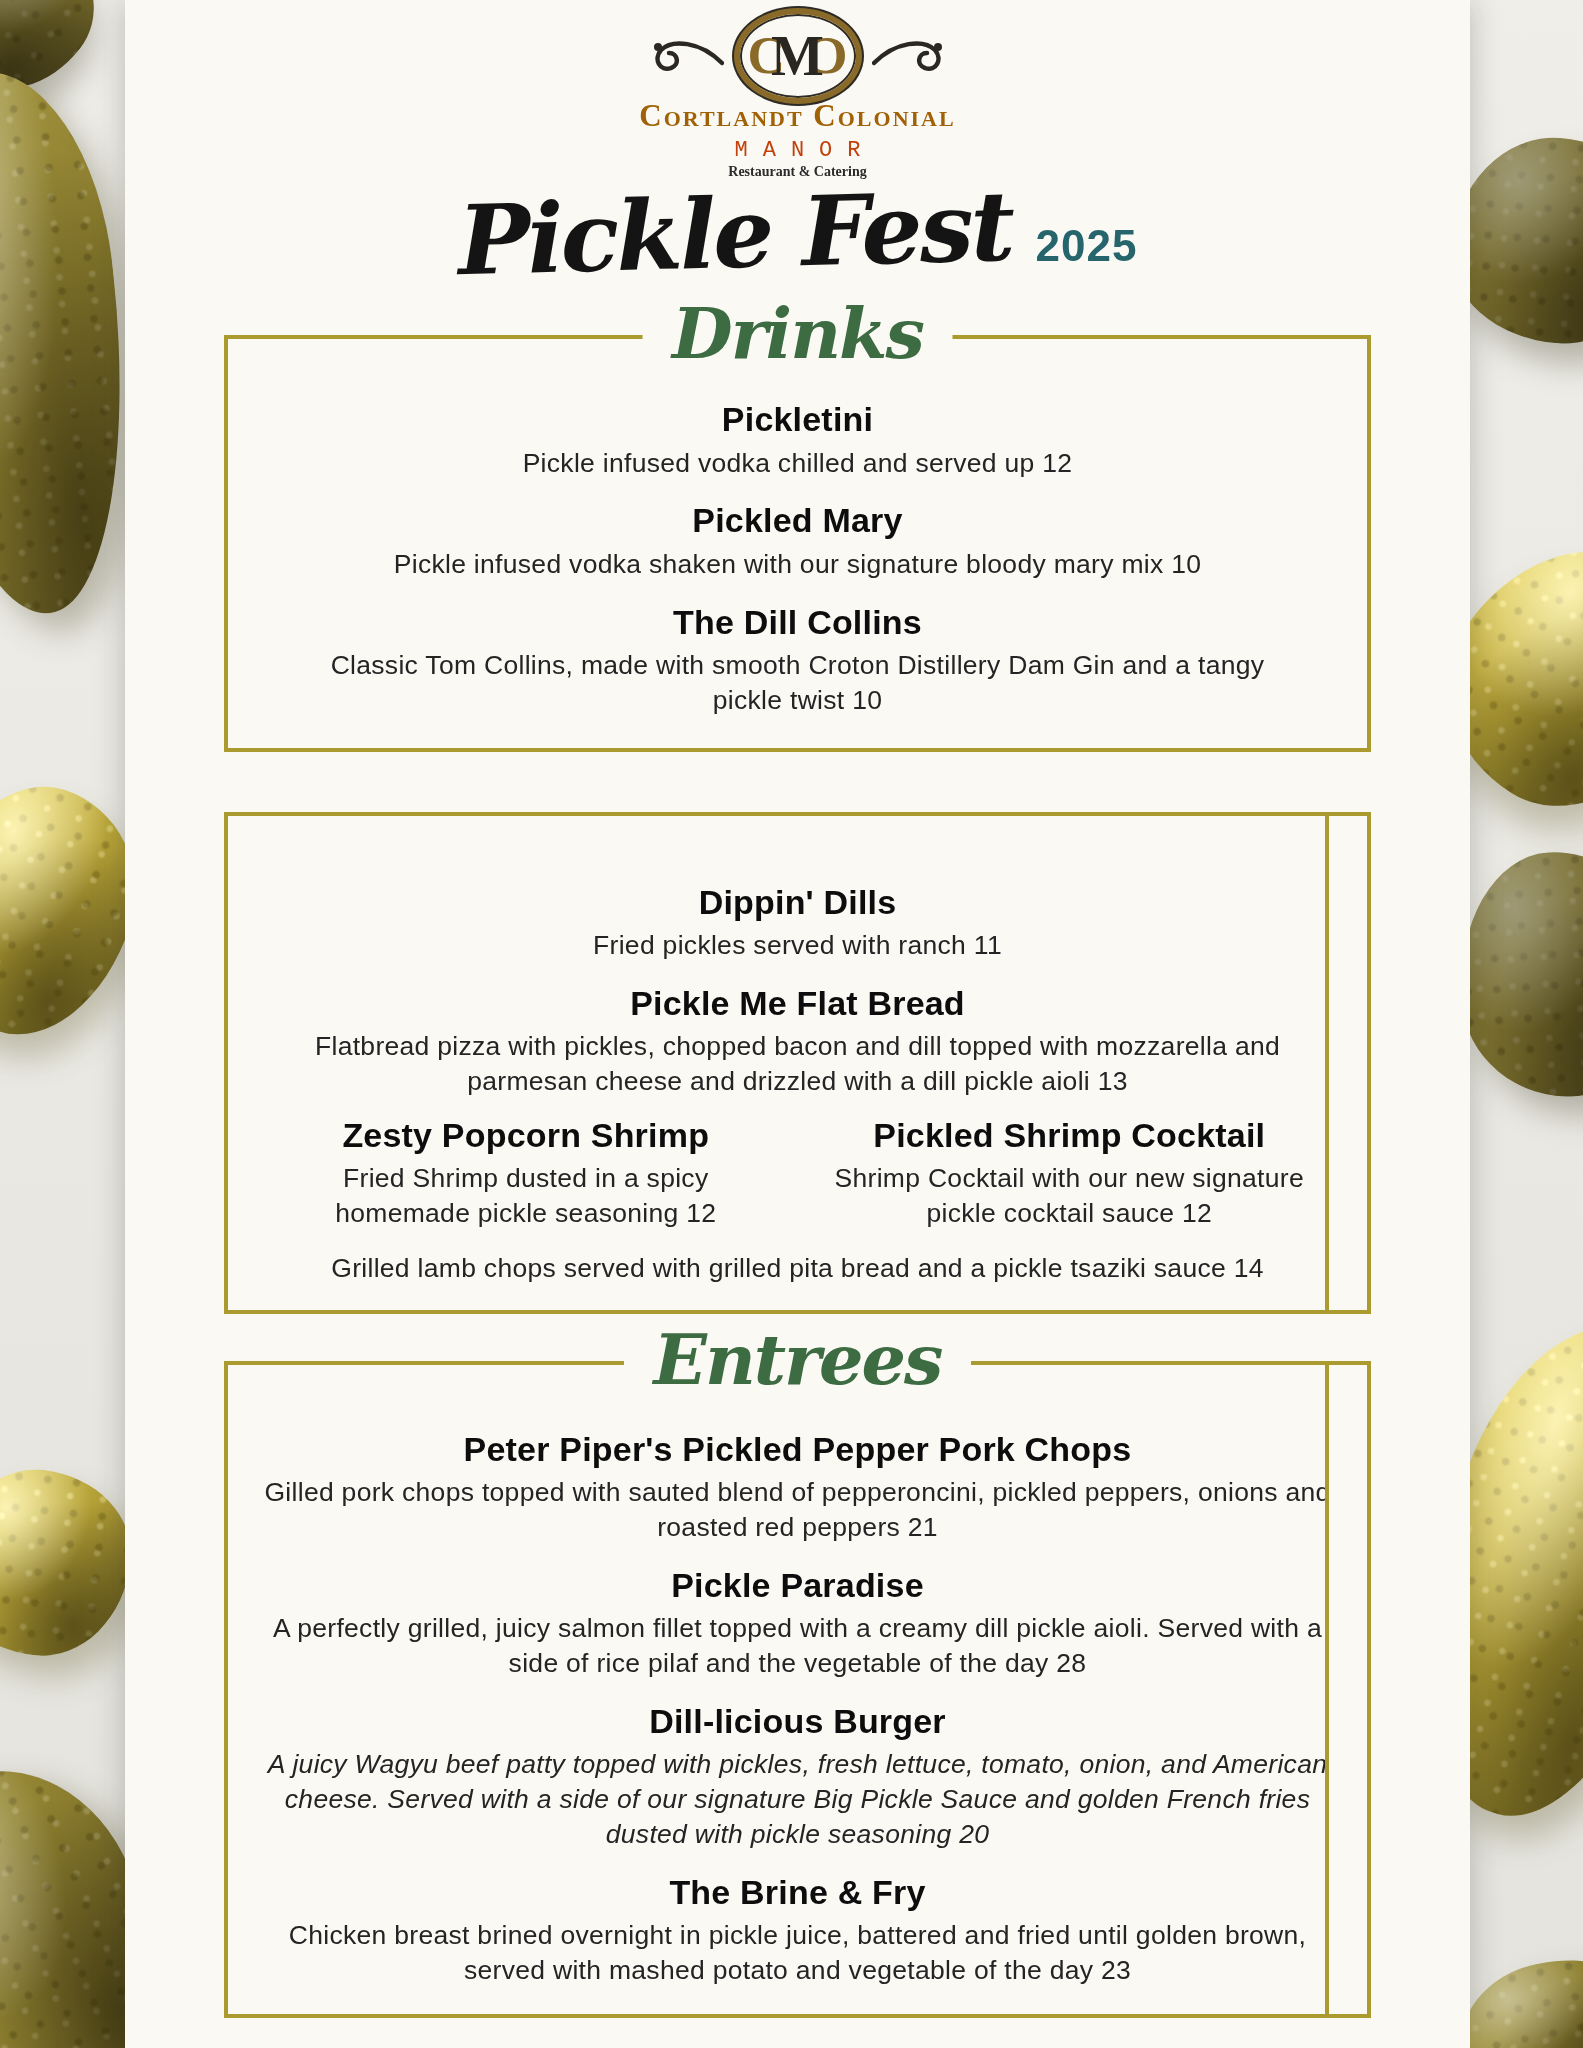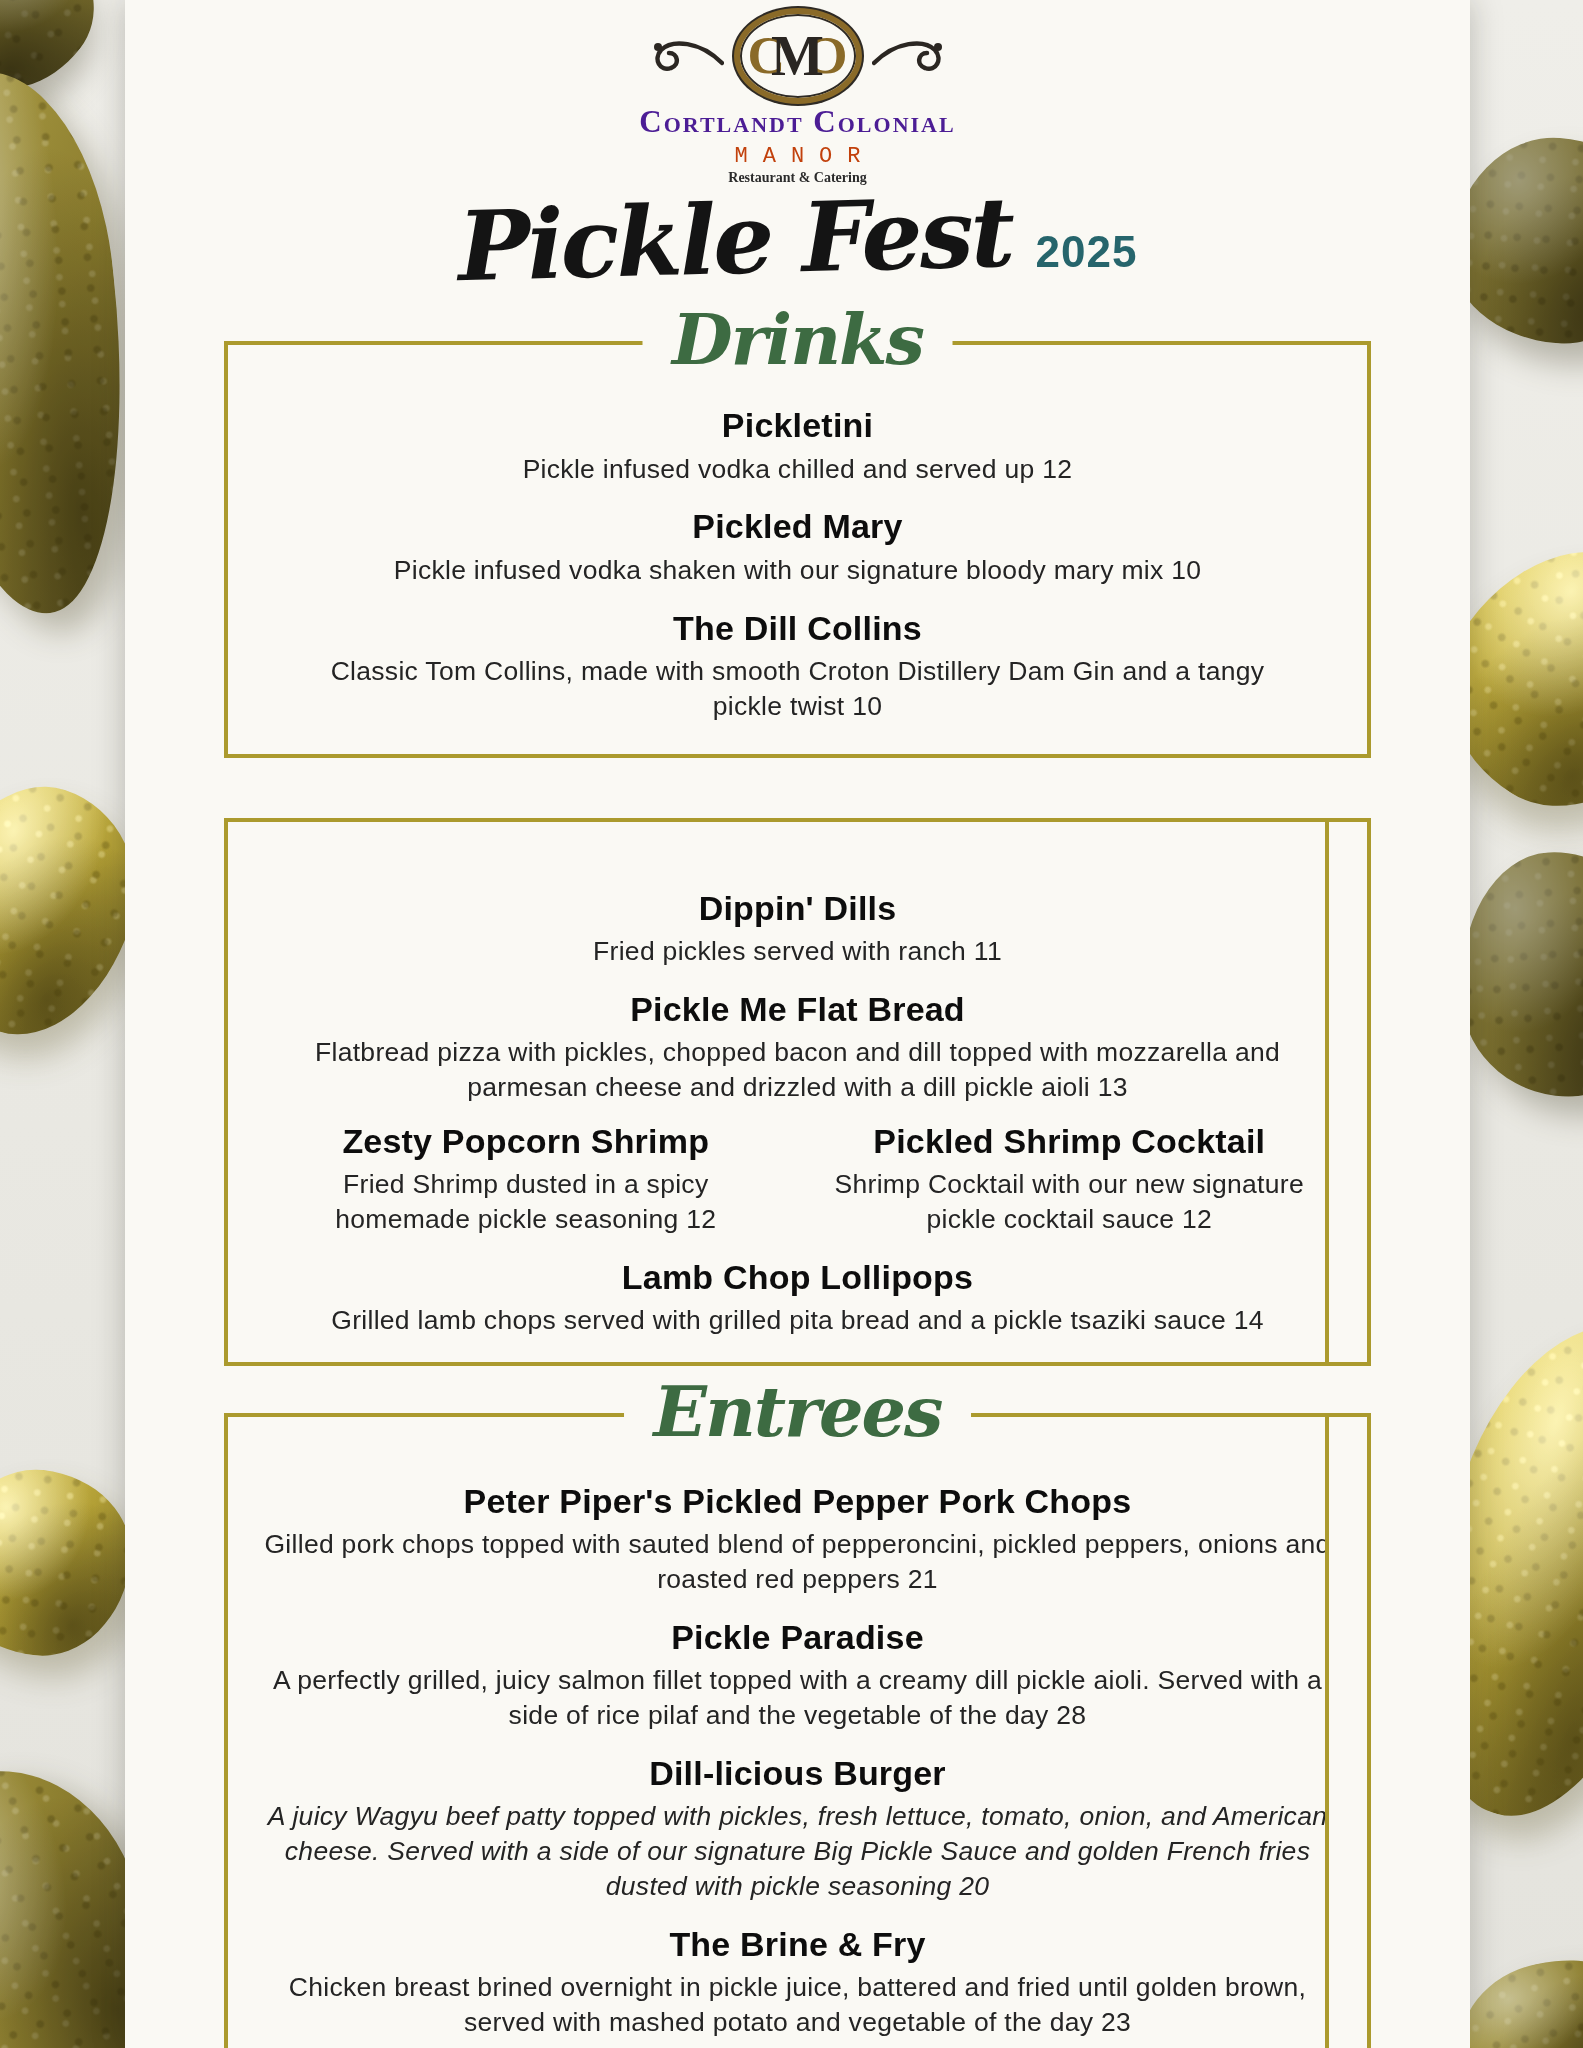--- a/index.html
+++ b/index.html
@@ -43,21 +43,21 @@
     background:#faf9f4;display:flex;align-items:center;justify-content:center;
     font-family:"Liberation Serif",serif;font-weight:bold;
   }
   .mono-c{color:#8a6a28;font-size:52px;line-height:1;}
   .mono-c.flip{transform:scaleX(-1);margin-left:-14px;}
   .mono-c.first{margin-right:-14px;}
   .mono-m{color:#2a2622;font-size:56px;line-height:1;z-index:1;}
   .flourish{width:74px;height:46px;}
   .brand-name{
     font-family:"Liberation Serif",serif;font-variant:small-caps;font-weight:bold;
-    font-size:31px;letter-spacing:2px;color:#4c1d95;line-height:1.0;margin-top:6px;
+    font-size:31px;letter-spacing:2px;color:#a16207;line-height:1.0;
   }
   .brand-manor{
     font-family:Liberation Mono, monospace;font-size:22px;letter-spacing:15px;
     color:#c2410c;line-height:1.0;margin-top:9px;text-indent:15px;
   }
   .brand-tagline{
     font-family:"Liberation Serif",serif;font-weight:bold;font-size:14px;
     color:#2b2b2b;line-height:1.1;margin-top:2px;
   }
 
@@ -188,21 +188,20 @@
             </div>
           </div>
           <div class="pair-col" data-col="1">
             <div class="menu-item" data-sec="1" data-row="2">
               <h3 class="item-name">Pickled Shrimp Cocktail</h3>
               <p class="item-desc">Shrimp Cocktail with our new signature pickle cocktail sauce 12</p>
             </div>
           </div>
         </div>
         <div class="menu-item" data-sec="1" data-row="3">
-          <h3 class="item-name">Lamb Chop Lollipops</h3>
           <p class="item-desc">Grilled lamb chops served with grilled pita bread and a pickle tsaziki sauce 14</p>
         </div>
       </section>
       <section class="menu-box sec-2">
         <div class="section-heading">Entrees</div>
         <div class="inner-line"></div>
         <div class="menu-item" data-sec="2" data-row="0">
           <h3 class="item-name">Peter Piper's Pickled Pepper Pork Chops</h3>
           <p class="item-desc">Gilled pork chops topped with sauted blend of pepperoncini, pickled peppers, onions and roasted red peppers 21</p>
         </div>

